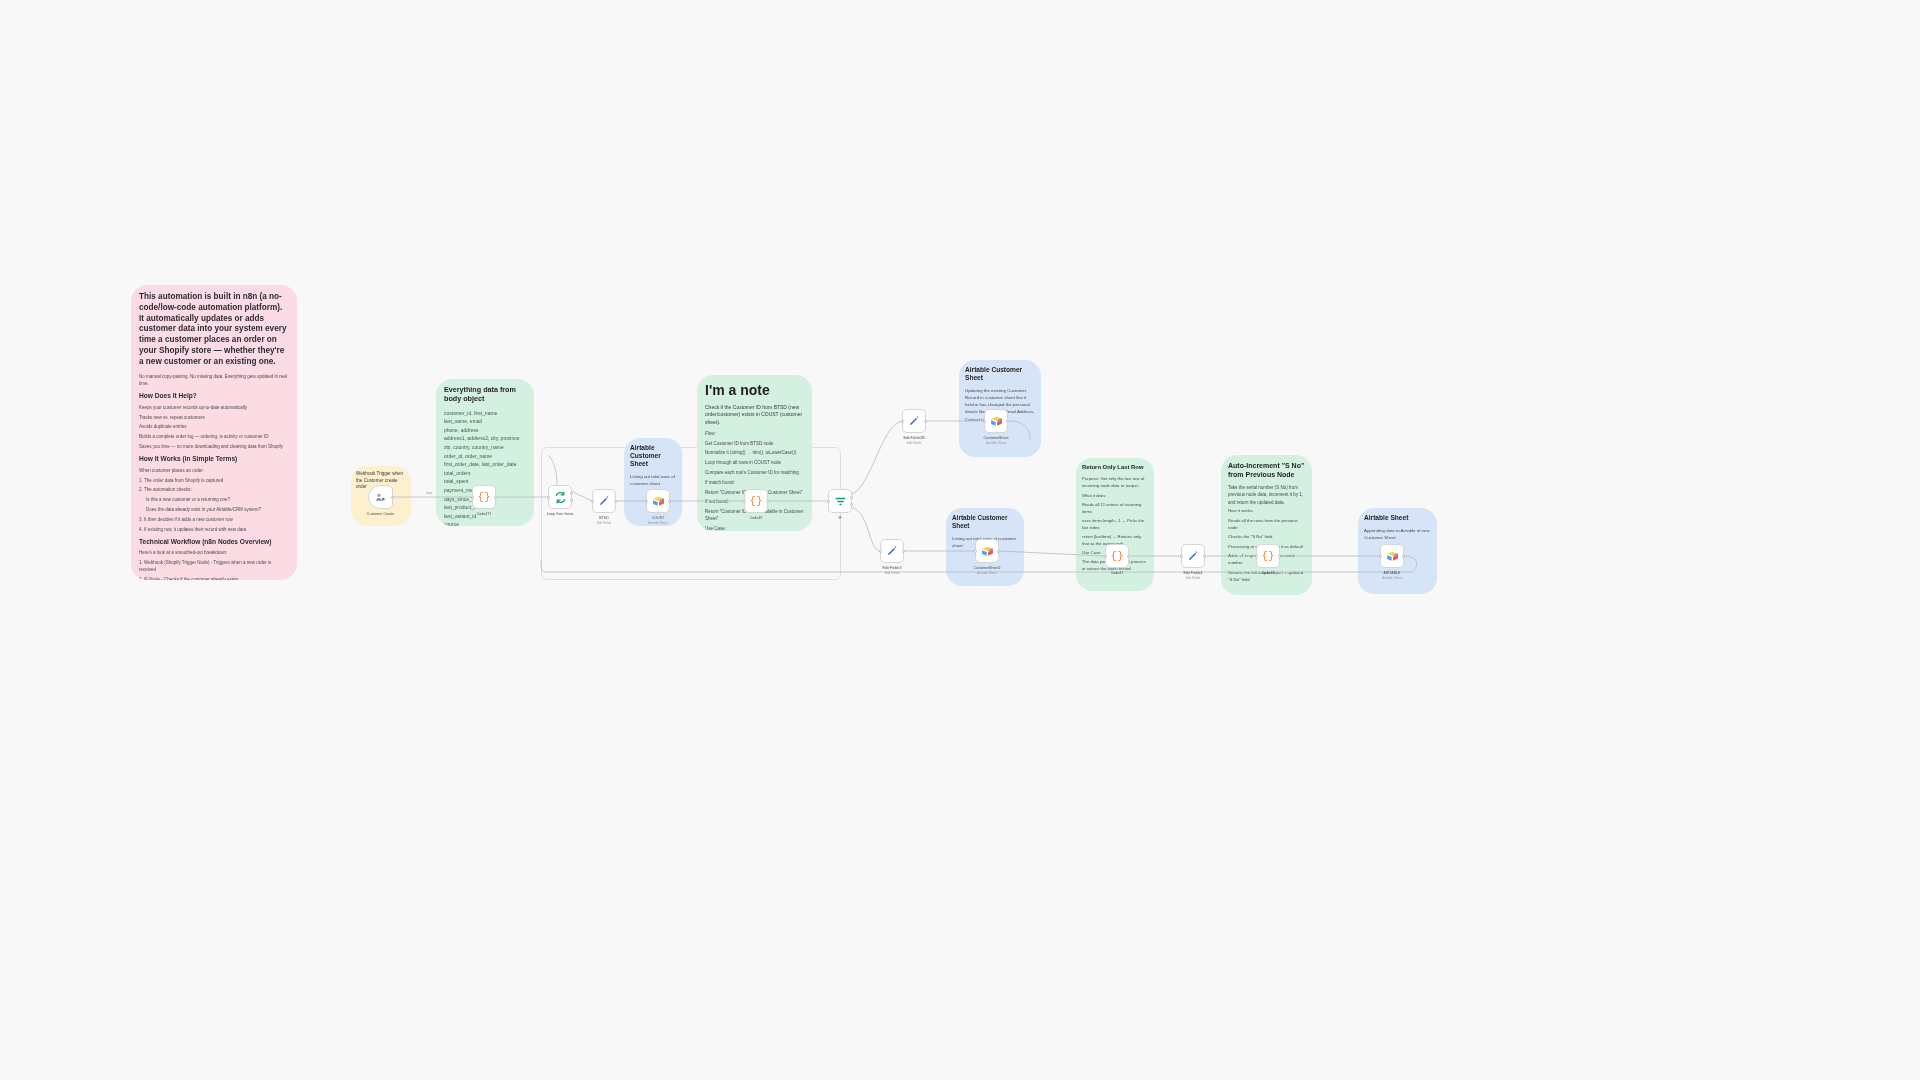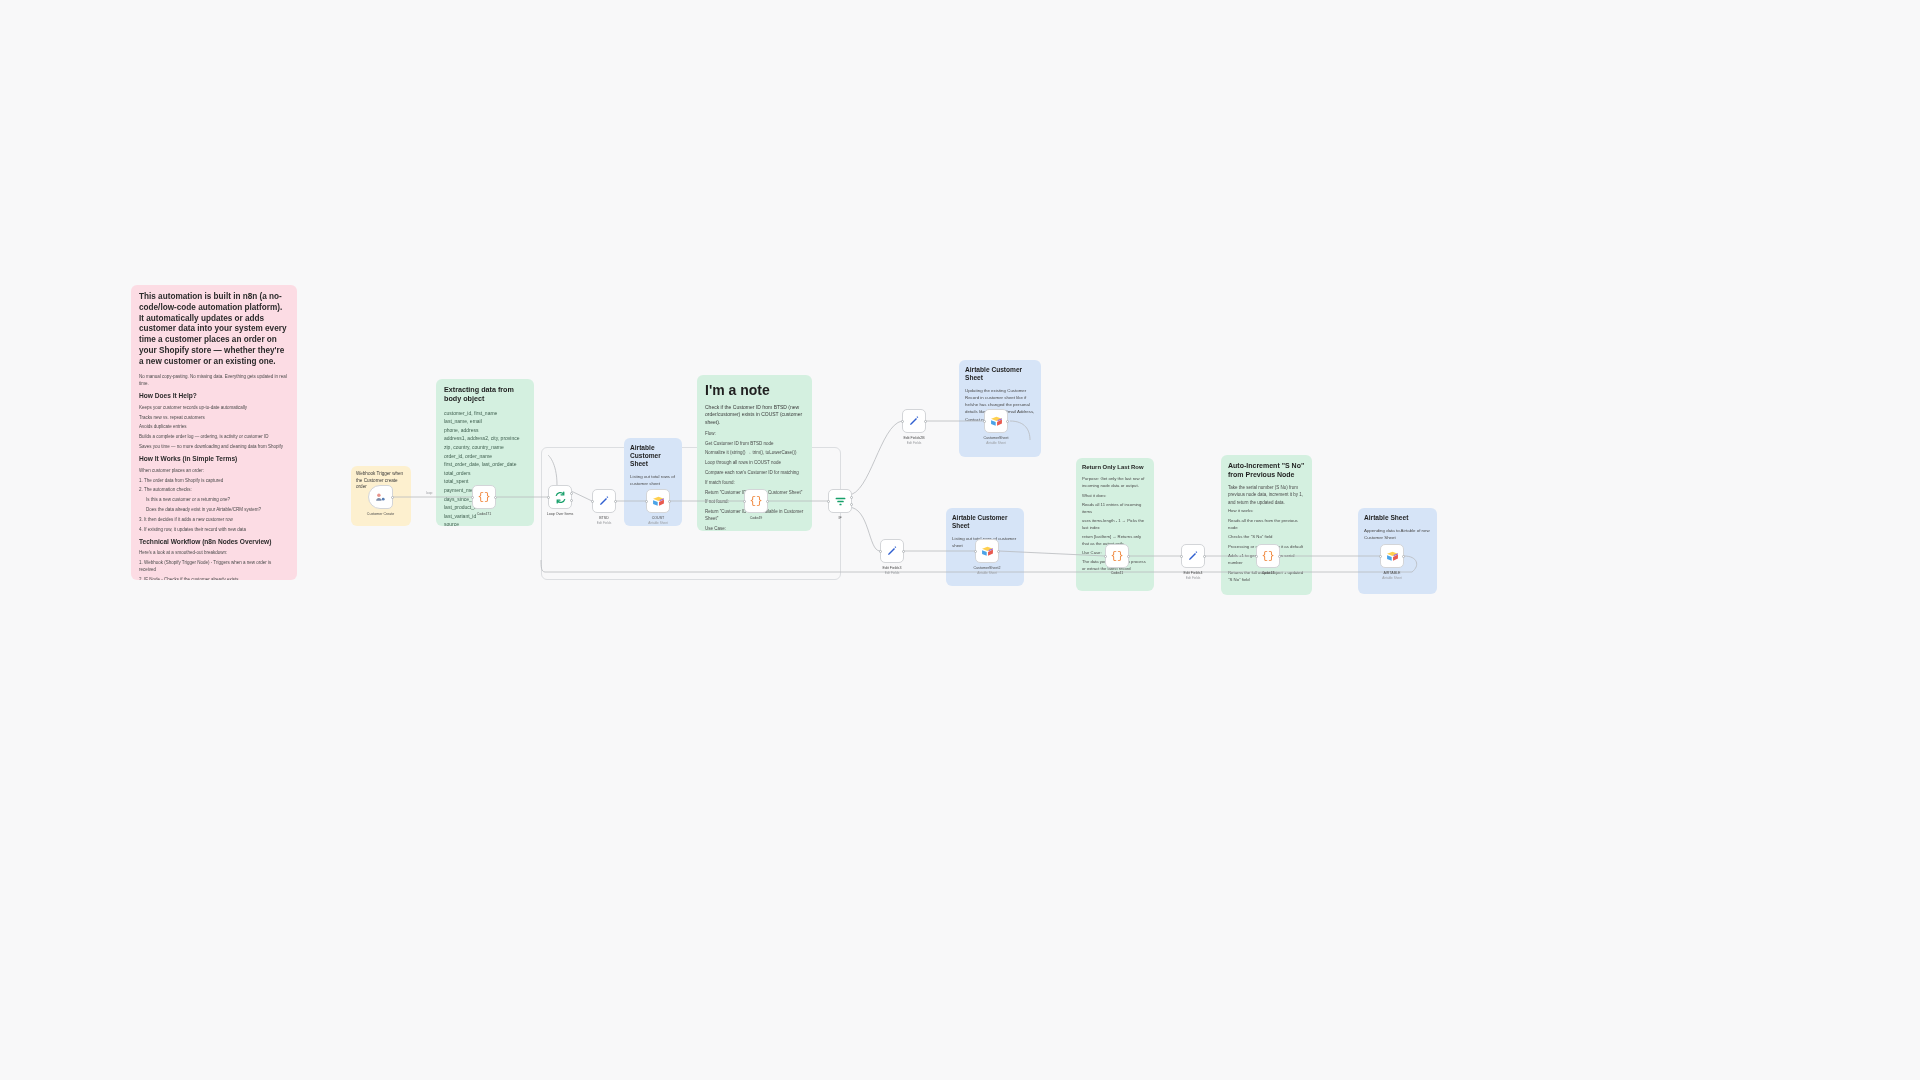--- a/index.html
+++ b/index.html
@@ -5,21 +5,21 @@
   * { box-sizing: border-box; margin: 0; padding: 0; }
   html, body {
     width: 1920px; height: 1080px;
     background: #f7f7f8;
     font-family: "Liberation Sans", sans-serif;
     overflow: hidden;
   }
   #canvas { position: relative; width: 1920px; height: 1080px; background: #f8f8f9; }
 
   
-  .sticky { position: absolute; border-radius: 6px; overflow: hidden; }
+  .sticky { position: absolute; border-radius: 16px; overflow: hidden; }
   .sticky.pink  { background: #fcdce4; }
   .sticky.green { background: #d4f0e0; }
   .sticky.blue  { background: #d6e4f7; }
   .sticky.yellow{ background: #fdf0cf; }
 
   .st-pad { padding: 7px 8px; }
   .st-h1 { font-size: 8.2px; font-weight: bold; color: #2b2b2b; line-height: 1.32; margin-bottom: 5px; }
   .st-h2 { font-size: 6.6px; font-weight: bold; color: #2b2b2b; line-height: 1.3; margin: 5px 0 3px; }
   .st-title { font-size: 14px; font-weight: bold; color: #1f1f1f; line-height: 1.22; margin-bottom: 5px; }
   .st-sub { font-size: 5.6px; color: #3a3a3a; line-height: 1.45; margin-bottom: 4px; }
@@ -81,21 +81,21 @@
   <div class="bigbox" style="left:541px; top:447px; width:300px; height:133px;"></div>
 
   <div class="sticky yellow" style="left:351px; top:466px; width:60px; height:60px;">
     <div class="st-pad" style="padding:5px 5px;">
       <div class="st-sub" style="font-size:4.6px;">Webhook Trigger when the Customer create order</div>
     </div>
   </div>
 
   <div class="sticky green" style="left:436px; top:379px; width:98px; height:147px;">
     <div class="st-pad">
-      <div class="st-title" style="font-size:7.2px;">Extracting data from body object</div>
+      <div class="st-title" style="font-size:7.2px;">Everything data from body object</div>
       <div class="st-mono">customer_id, first_name</div>
       <div class="st-mono">last_name, email</div>
       <div class="st-mono">phone, address</div>
       <div class="st-mono">address1, address2, city, province</div>
       <div class="st-mono">zip, country, country_name</div>
       <div class="st-mono">order_id, order_name</div>
       <div class="st-mono">first_order_date, last_order_date</div>
       <div class="st-mono">total_orders</div>
       <div class="st-mono">total_spent</div>
       <div class="st-mono">payment_method</div>

